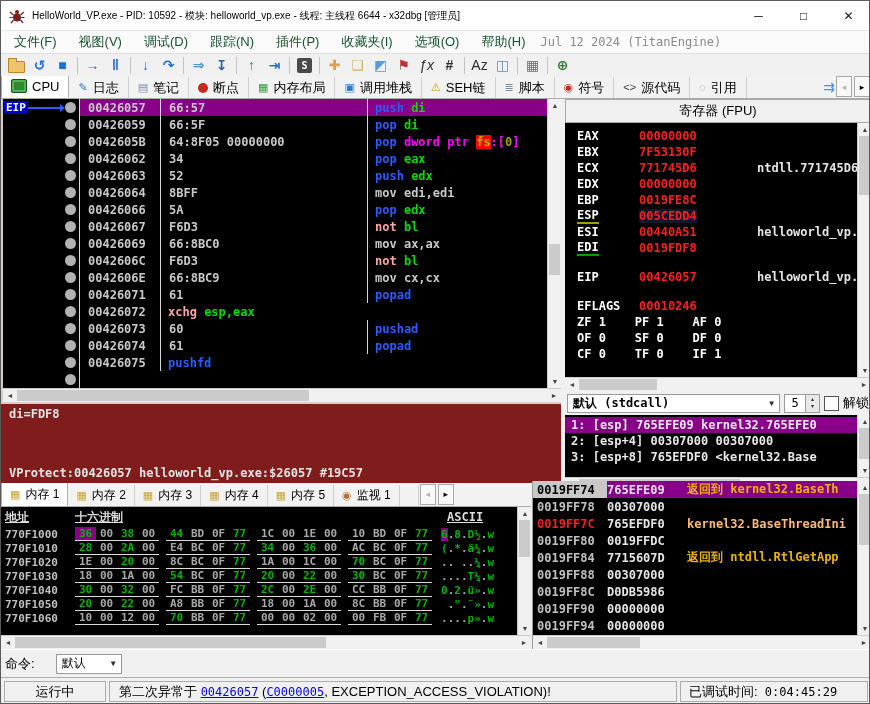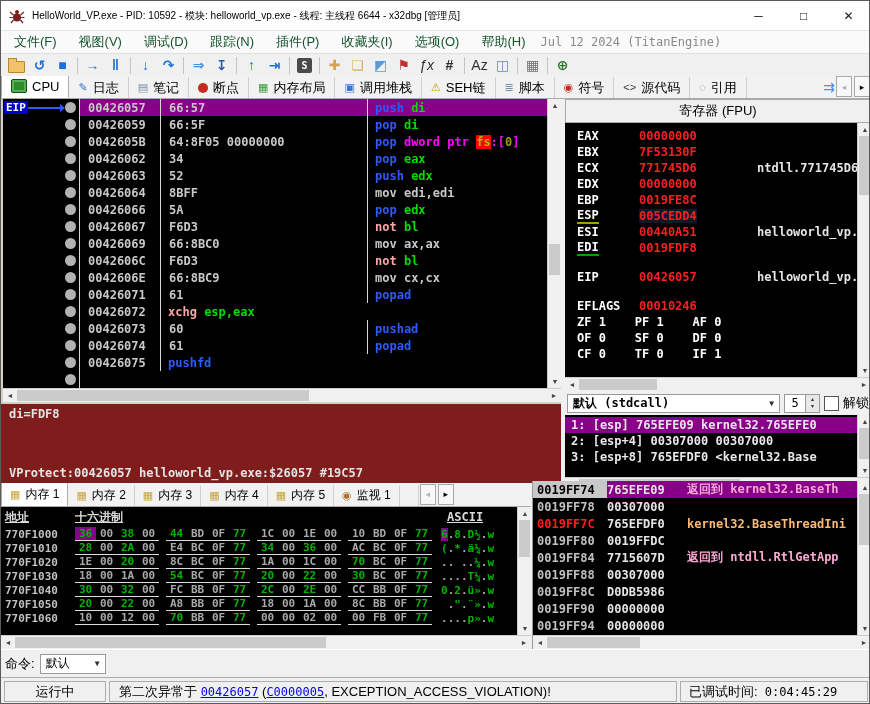--- a/index.html
+++ b/index.html
@@ -112,24 +112,24 @@
   .stackpanel{position:absolute;left:531px;top:480px;width:339px;height:168px;display:flex;flex-direction:column;border-left:1px solid #9A9A9A;box-sizing:border-box;}
   .stackbody{flex:1;display:flex;overflow:hidden;}
   .stackrows{flex:1;background:#000;overflow:hidden;}
   .srow{height:17px;display:flex;align-items:center;font-size:12px;font-weight:bold;white-space:pre;}
   .srow.sel{background:#870087;}
   .saddr{width:74px;padding-left:4px;color:#C0C0C0;flex:none;box-sizing:border-box;align-self:stretch;display:flex;align-items:center;}
   .saddr.red{color:#FF1E1E;}
   .srow.sel .saddr{background:#C8C8C8;color:#000;}
   .sval{width:80px;color:#E4E4E4;flex:none;}
   .scmt{flex:1;overflow:hidden;}
-  .cmt-return{color:#f9a8d4;}
+  .cmt-return{color:#eab308;}
   .cmt-label{color:#fdba74;}
   
-  .cmdbar{position:absolute;left:0;top:648px;width:870px;height:28px;background:#F0F0F0;display:flex;align-items:center;gap:5px;padding:0 4px;box-sizing:border-box;border-top:1px solid #FFF;}
+  .cmdbar{position:absolute;left:0;top:648px;width:870px;height:28px;background:#F0F0F0;display:flex;align-items:center;gap:21px;padding:0 4px;box-sizing:border-box;border-top:1px solid #FFF;}
   .cmdlabel{font-size:13px;flex:none;}
   .cmdinput{flex:1;height:20px;border:1px solid #6E6E6E;background:#FFF;font:12px "DejaVu Sans Mono",monospace;padding:0 6px;box-sizing:border-box;}
   .cmdinput::placeholder{color:#9A9A9A;}
   .cmdddl{width:66px;height:20px;}
   
   .statusbar{position:absolute;left:0;top:676px;width:870px;height:28px;background:#F0F0F0;display:flex;align-items:center;gap:3px;padding:0 3px;box-sizing:border-box;border-top:1px solid #ADADAD;}
   .seg{height:21px;border:1px solid #ADADAD;background:#F0F0F0;display:flex;align-items:center;font-size:13px;white-space:pre;box-sizing:border-box;}
   .seg-state{width:102px;justify-content:center;}
   .seg-msg{flex:1;padding:0 9px;}
   .seg-time{width:188px;padding:0 8px;}

